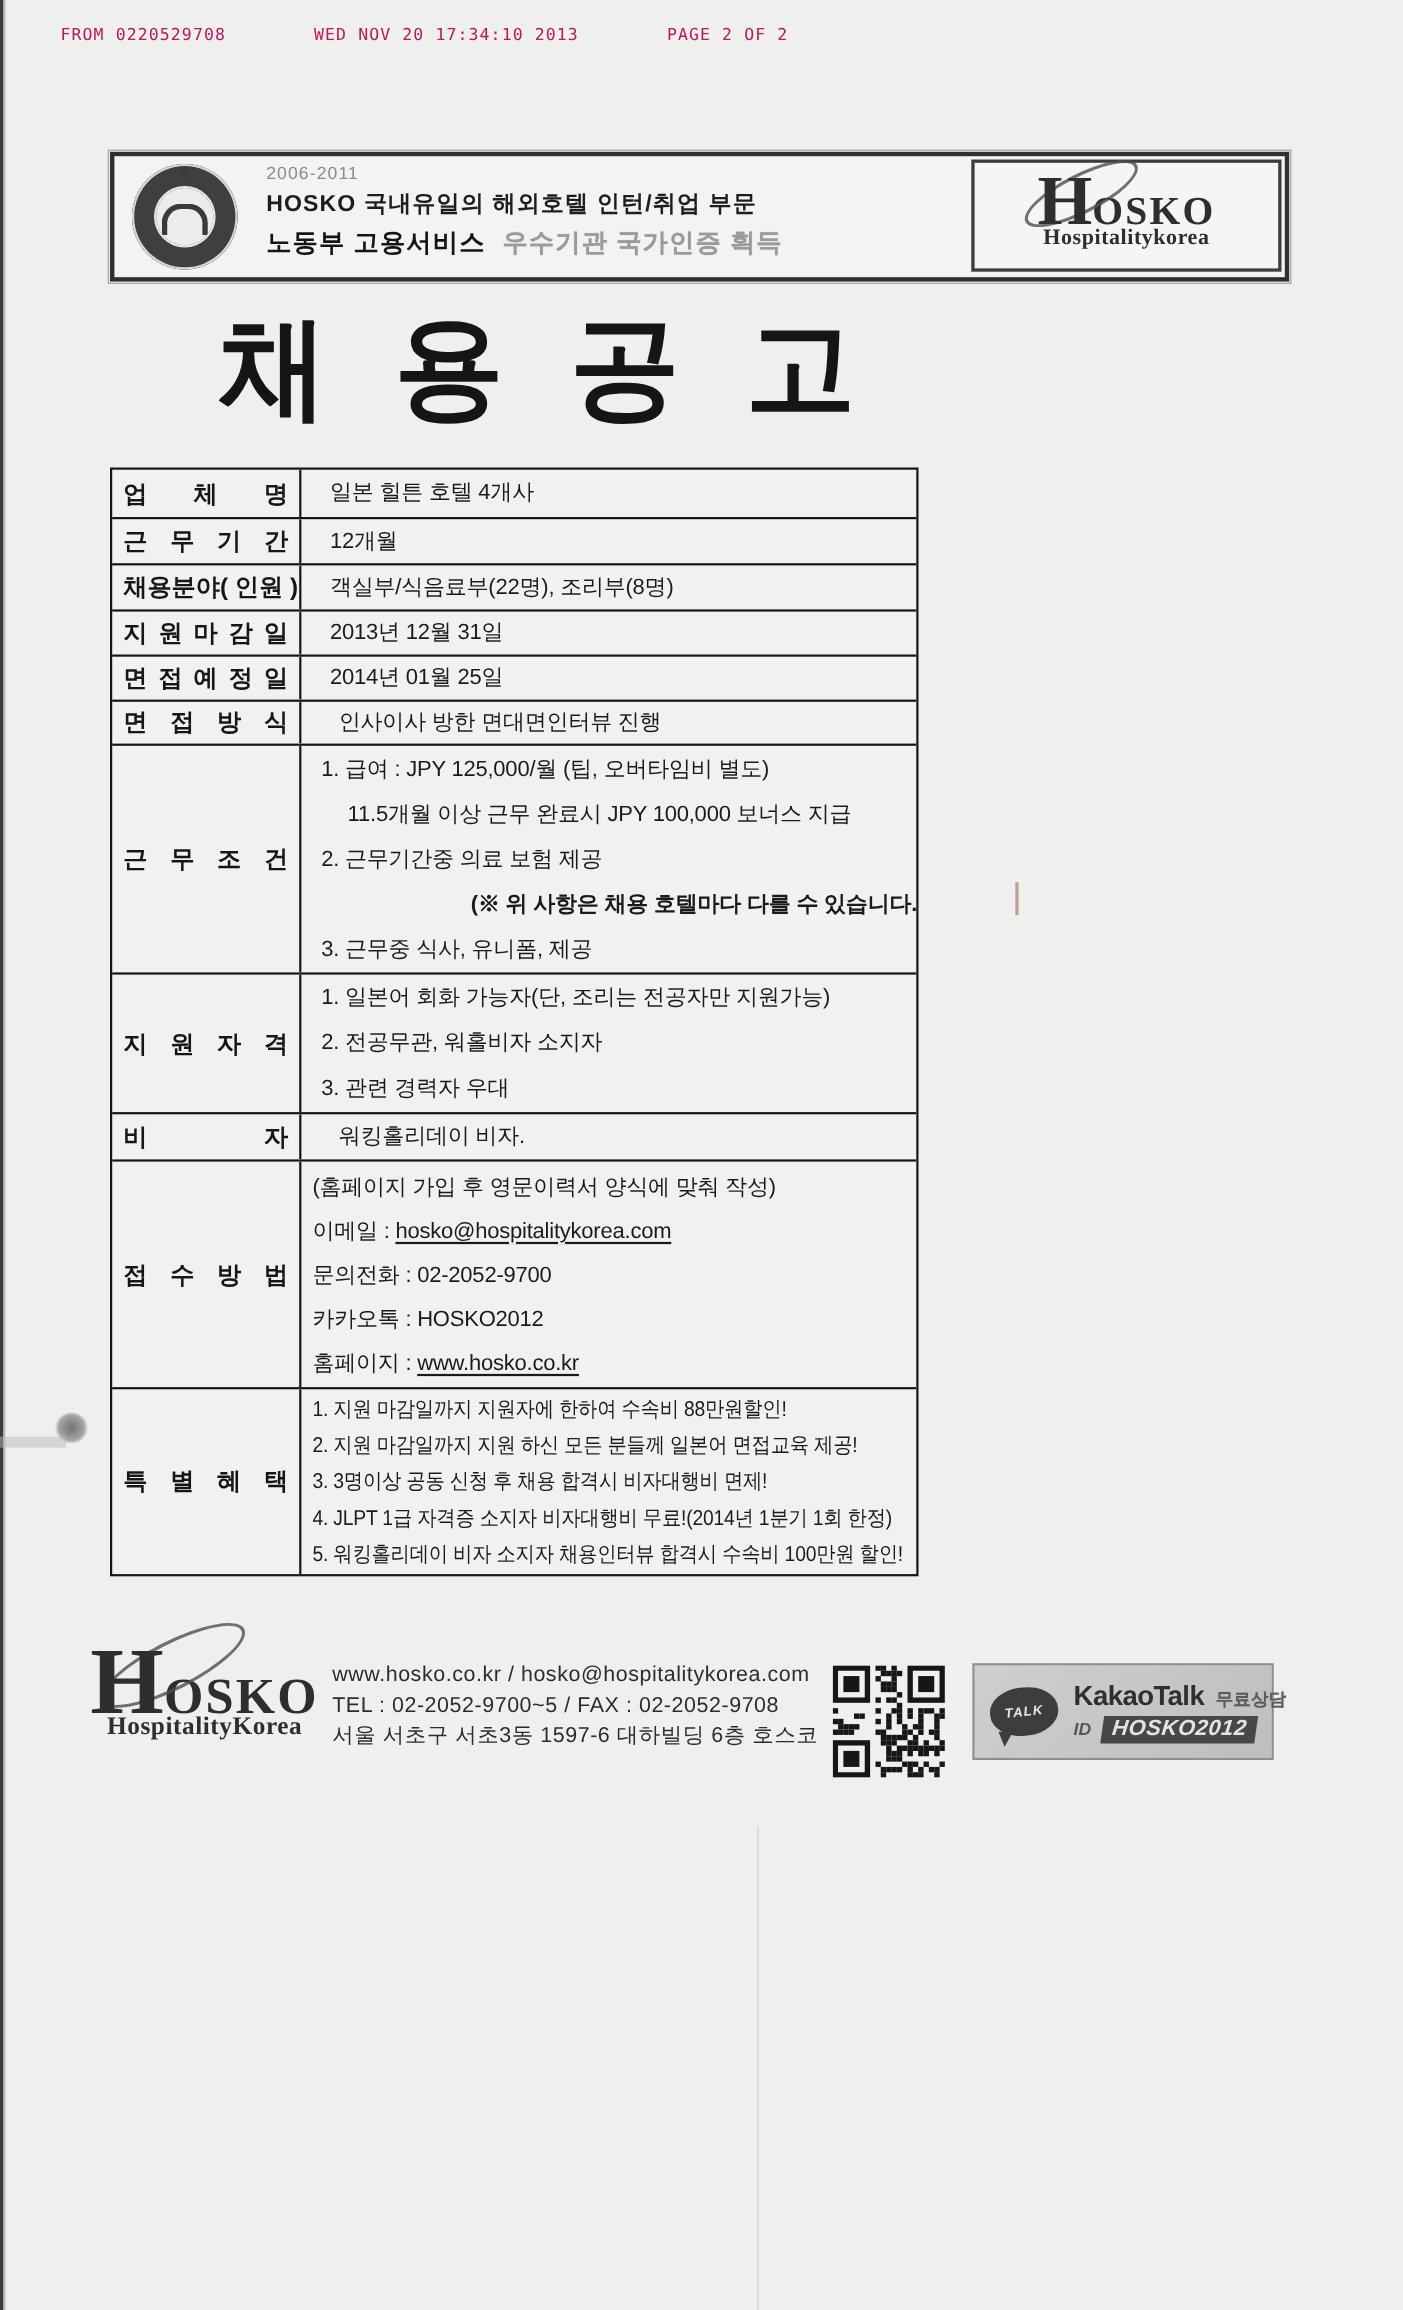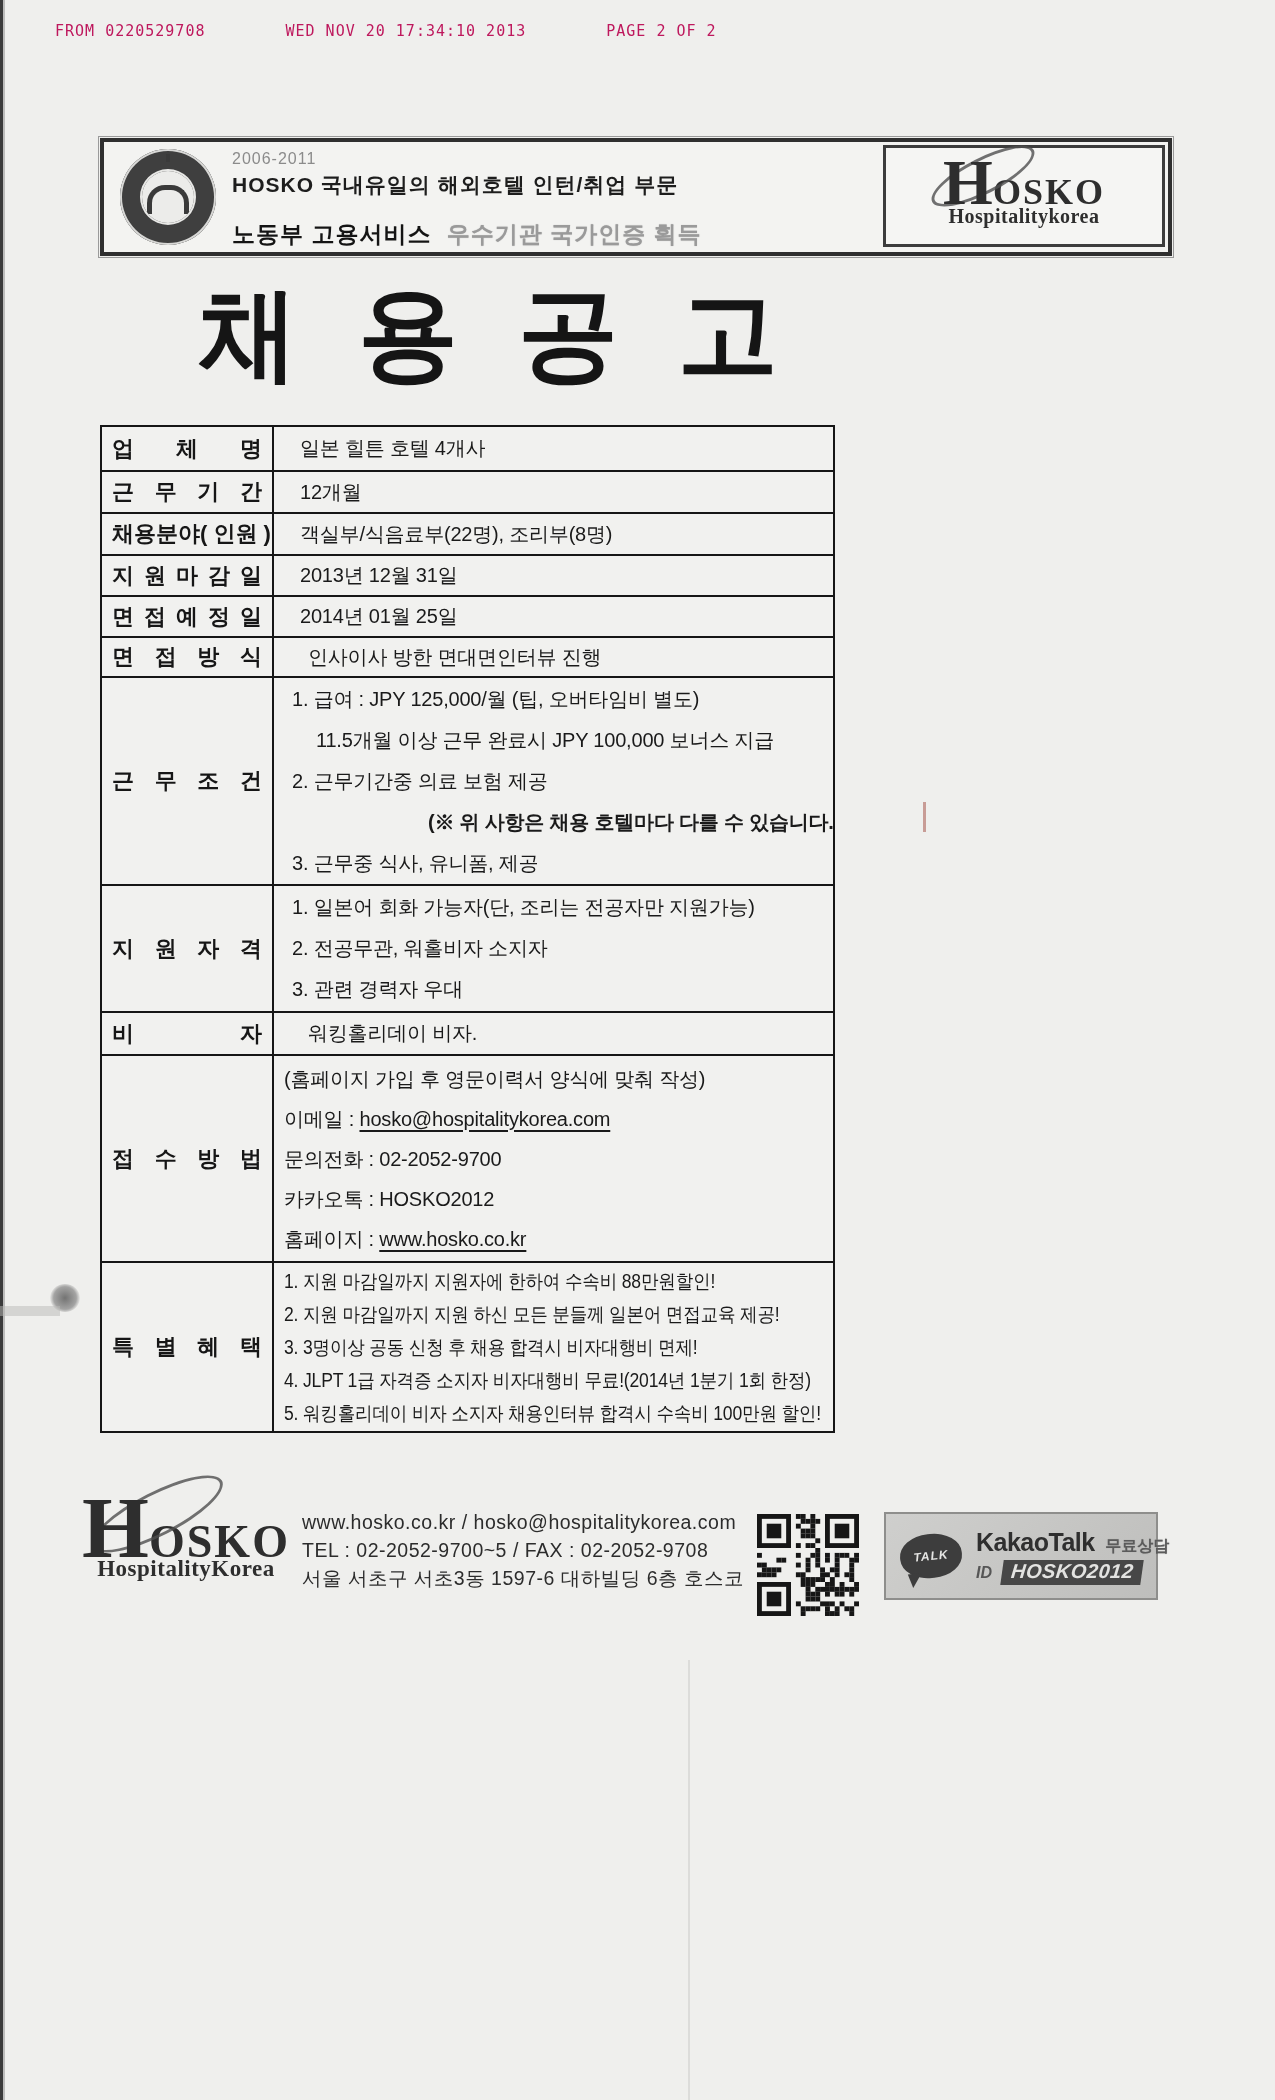--- a/index.html
+++ b/index.html
@@ -26,24 +26,24 @@
   .banner{position:absolute;left:100px;top:138px;width:1072px;height:118px;
     border:4px solid #2f2f2f;outline:1px solid #9a9a9a;outline-offset:1px;
     background:#f3f3f1;box-sizing:border-box;}
   .seal{position:absolute;left:16px;top:7px;width:96px;height:96px;border-radius:50%;
     background:#454545;box-shadow:inset 0 0 0 2px #d8d8d6, inset 0 0 0 20px #3f3f3f, inset 0 0 0 22px #e8e8e6;}
   .seal-inner{position:absolute;inset:22px;border-radius:50%;background:#ececea;
     display:flex;align-items:flex-end;justify-content:center;overflow:hidden;}
   .seal-arch{width:32px;height:24px;border:5px solid #3a3a3a;border-bottom:none;
     border-radius:18px 18px 0 0;margin-bottom:9px;}
   .seal-dot{position:absolute;top:5px;left:50%;margin-left:-2px;width:4px;height:8px;background:#3a3a3a;}
-  .banner-text{position:absolute;left:128px;top:8px;}
+  .banner-text{position:absolute;left:138px;top:8px;}
   .banner-years{font-size:16px;color:#8b8b8b;letter-spacing:1px;}
   .banner-line1{font-size:21px;font-weight:700;color:#1d1d1d;margin-top:3px;letter-spacing:1px;}
-  .banner-line2{font-size:23px;margin-top:20px;letter-spacing:1px;}
+  .banner-line2{font-size:23px;margin-top:6px;letter-spacing:1px;}
   .banner-line2 .strong{font-weight:800;color:#141414;}
   .banner-line2 .faded{font-weight:700;color:#9a9a9a;text-shadow:0 0 1px #b5b5b5;margin-left:8px;}
   .logo-box{position:absolute;right:3px;top:3px;width:282px;height:102px;border:3px solid #3c3c3c;
     background:#f5f5f3;box-sizing:border-box;}
   
   .hosko{position:relative;display:flex;align-items:baseline;justify-content:center;
     font-family:"Liberation Serif",serif;color:#2e2e2e;}
   .hosko .h{font-weight:700;line-height:.85;position:relative;z-index:1;}
   .hosko .osko{font-weight:700;letter-spacing:2px;}
   .hosko .swoosh{position:absolute;border:3px solid #4f4f4f;border-radius:50%;opacity:.8;}

